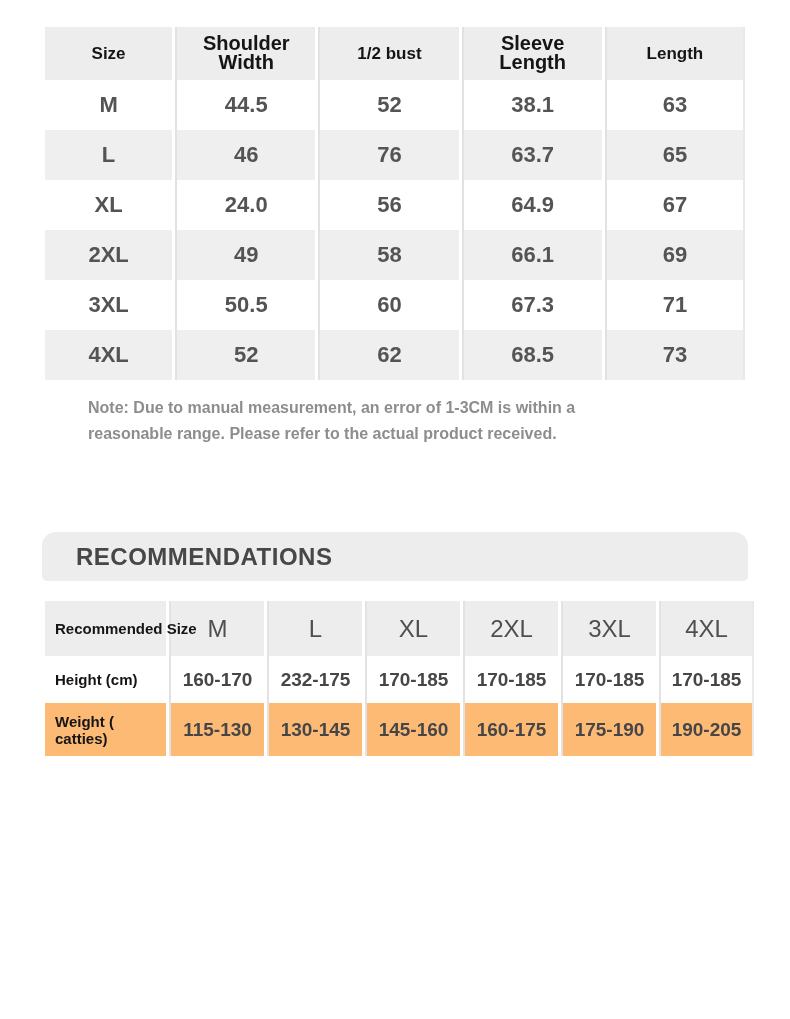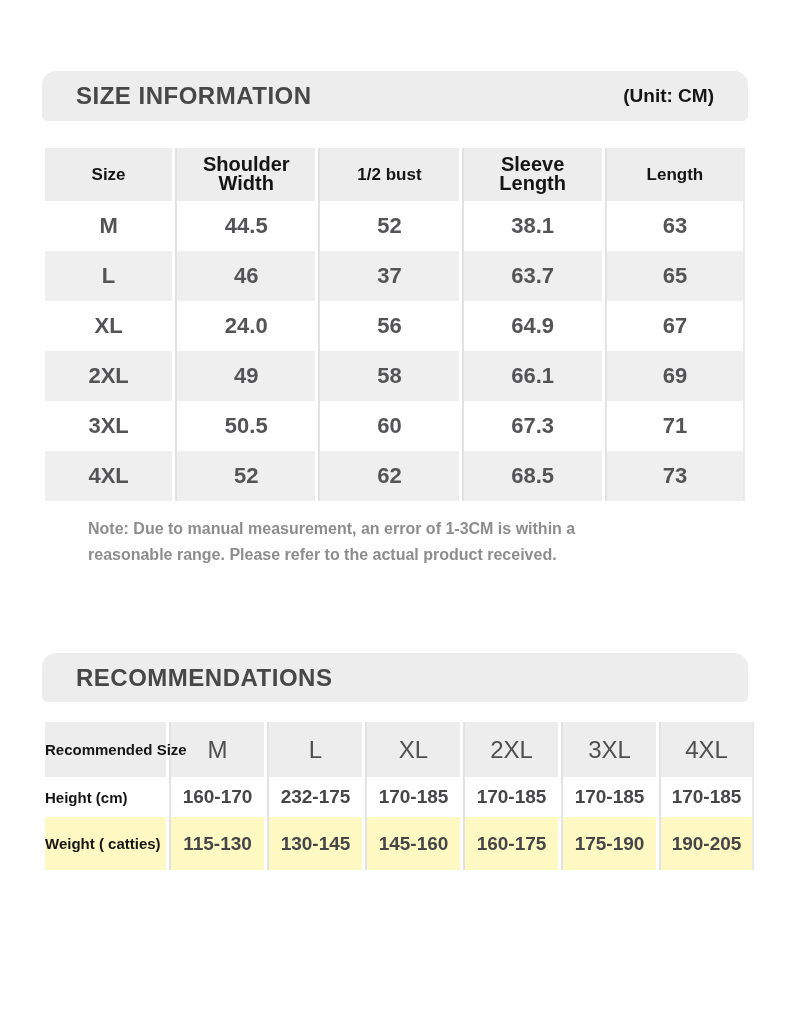--- a/index.html
+++ b/index.html
@@ -73,38 +73,35 @@
     color: #8d8d8d;
     line-height: 21px;
     white-space: pre-line;
   }
 
   
   .t2 { margin-top: 20px; }
   .t2 th { height: 55px; font-size: 24px; font-weight: 500; color: #4f4f51; }
   .t2 th.corner, .t2 td.rowlabel {
     text-align: left;
+    padding-left: 10px;
     font-size: 15px;
     font-weight: bold;
     color: #151515;
   }
   .t2 th.corner { white-space: nowrap; overflow: visible; }
   .t2 td { font-size: 19px; font-weight: 600; color: #464648; }
-  .t2 tr.r1 td { height: 40px; background: #ffffff; }
-  .t2 tr.r2 td { height: 53px; background: #fef9c3; }
+  .t2 tr.r1 td { height: 47px; background: #ffffff; }
+  .t2 tr.r2 td { height: 53px; background: #fdba74; }
 </style>
 </head>
 <body>
 
 <div class="page">
 
-  <div class="title-bar">
-    <span class="bar-title">SIZE INFORMATION</span>
-    <span class="unit">(Unit: CM)</span>
-  </div>
 
   <table class="t1">
     <colgroup>
       <col style="width:127px">
         <col style="width:140px">
         <col style="width:140px">
         <col style="width:140px">
         <col style="width:140px">
     </colgroup>
     <thead>
@@ -122,21 +119,21 @@
       <tr>
         <td>M</td>
         <td>44.5</td>
         <td>52</td>
         <td>38.1</td>
         <td>63</td>
       </tr>
       <tr>
         <td>L</td>
         <td>46</td>
-        <td>37</td>
+        <td>76</td>
         <td>63.7</td>
         <td>65</td>
       </tr>
       <tr>
         <td>XL</td>
         <td>24.0</td>
         <td>56</td>
         <td>64.9</td>
         <td>67</td>
       </tr>

